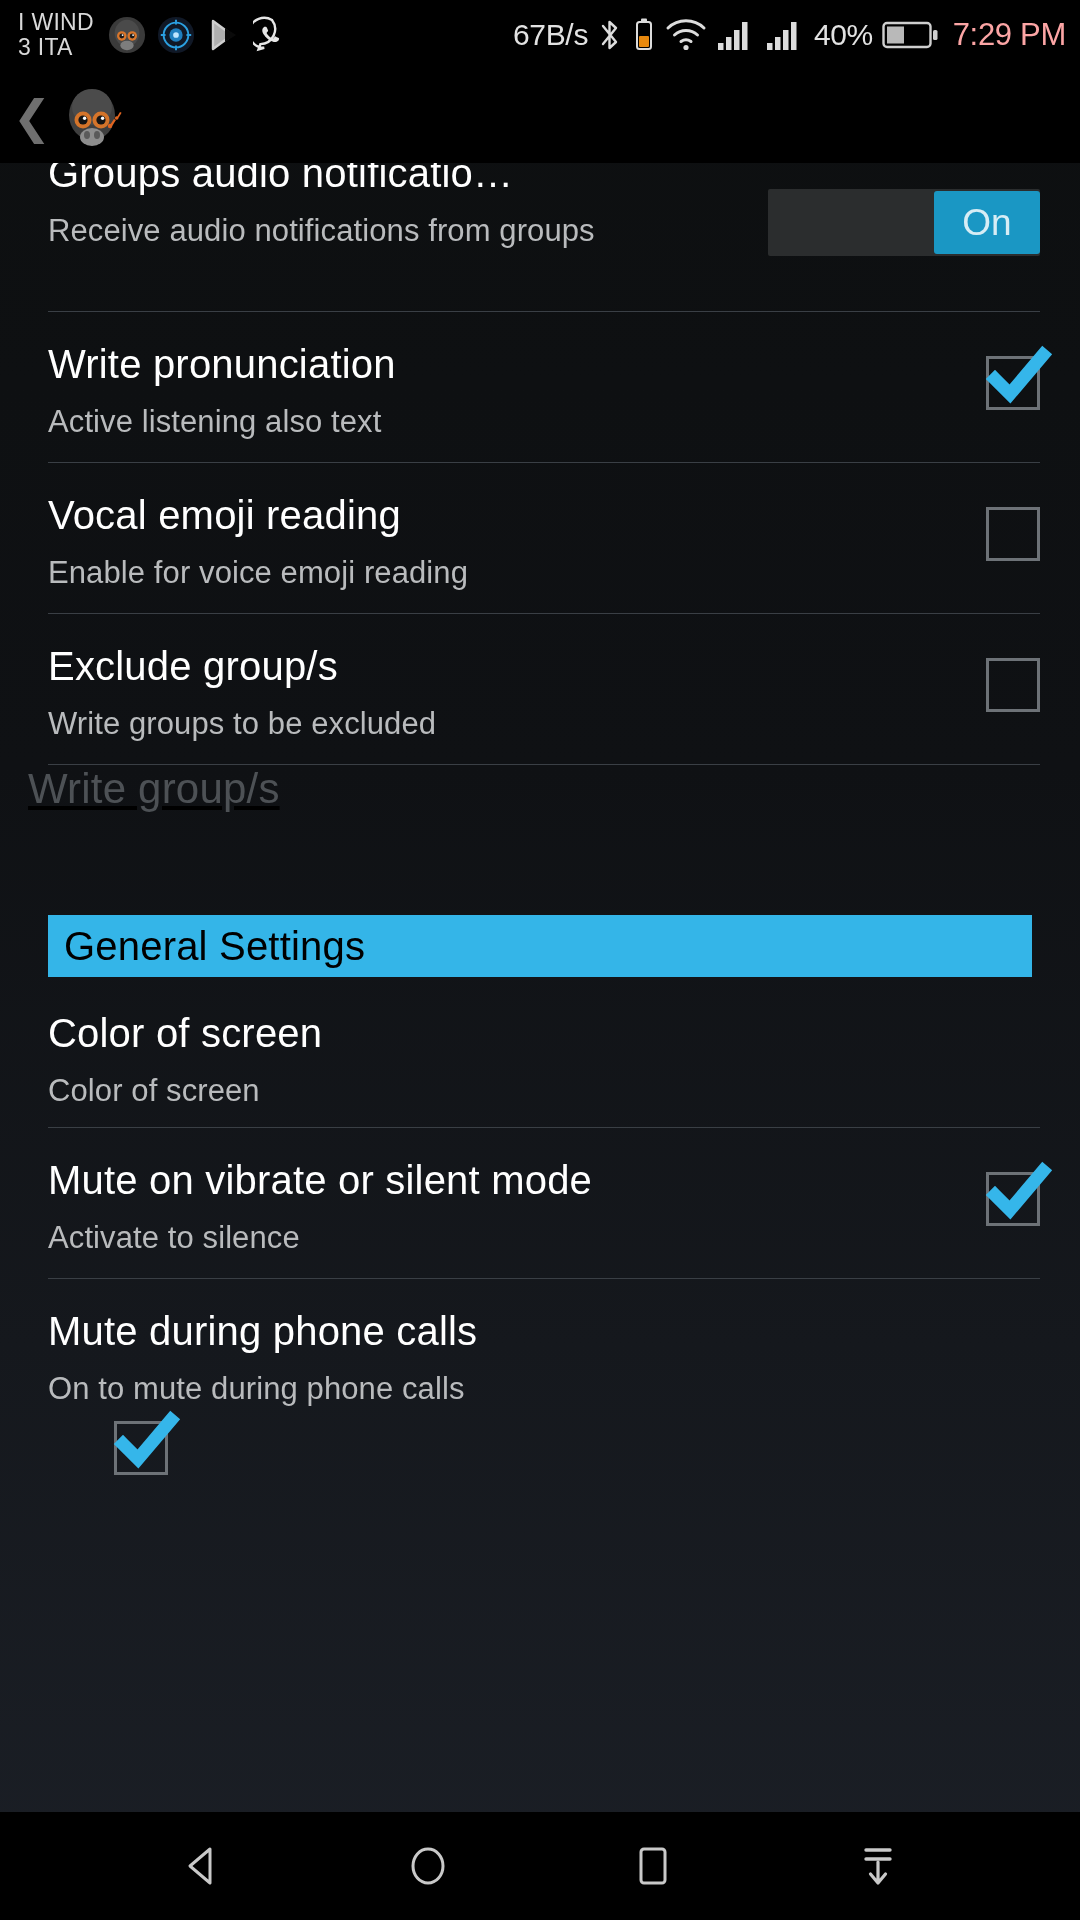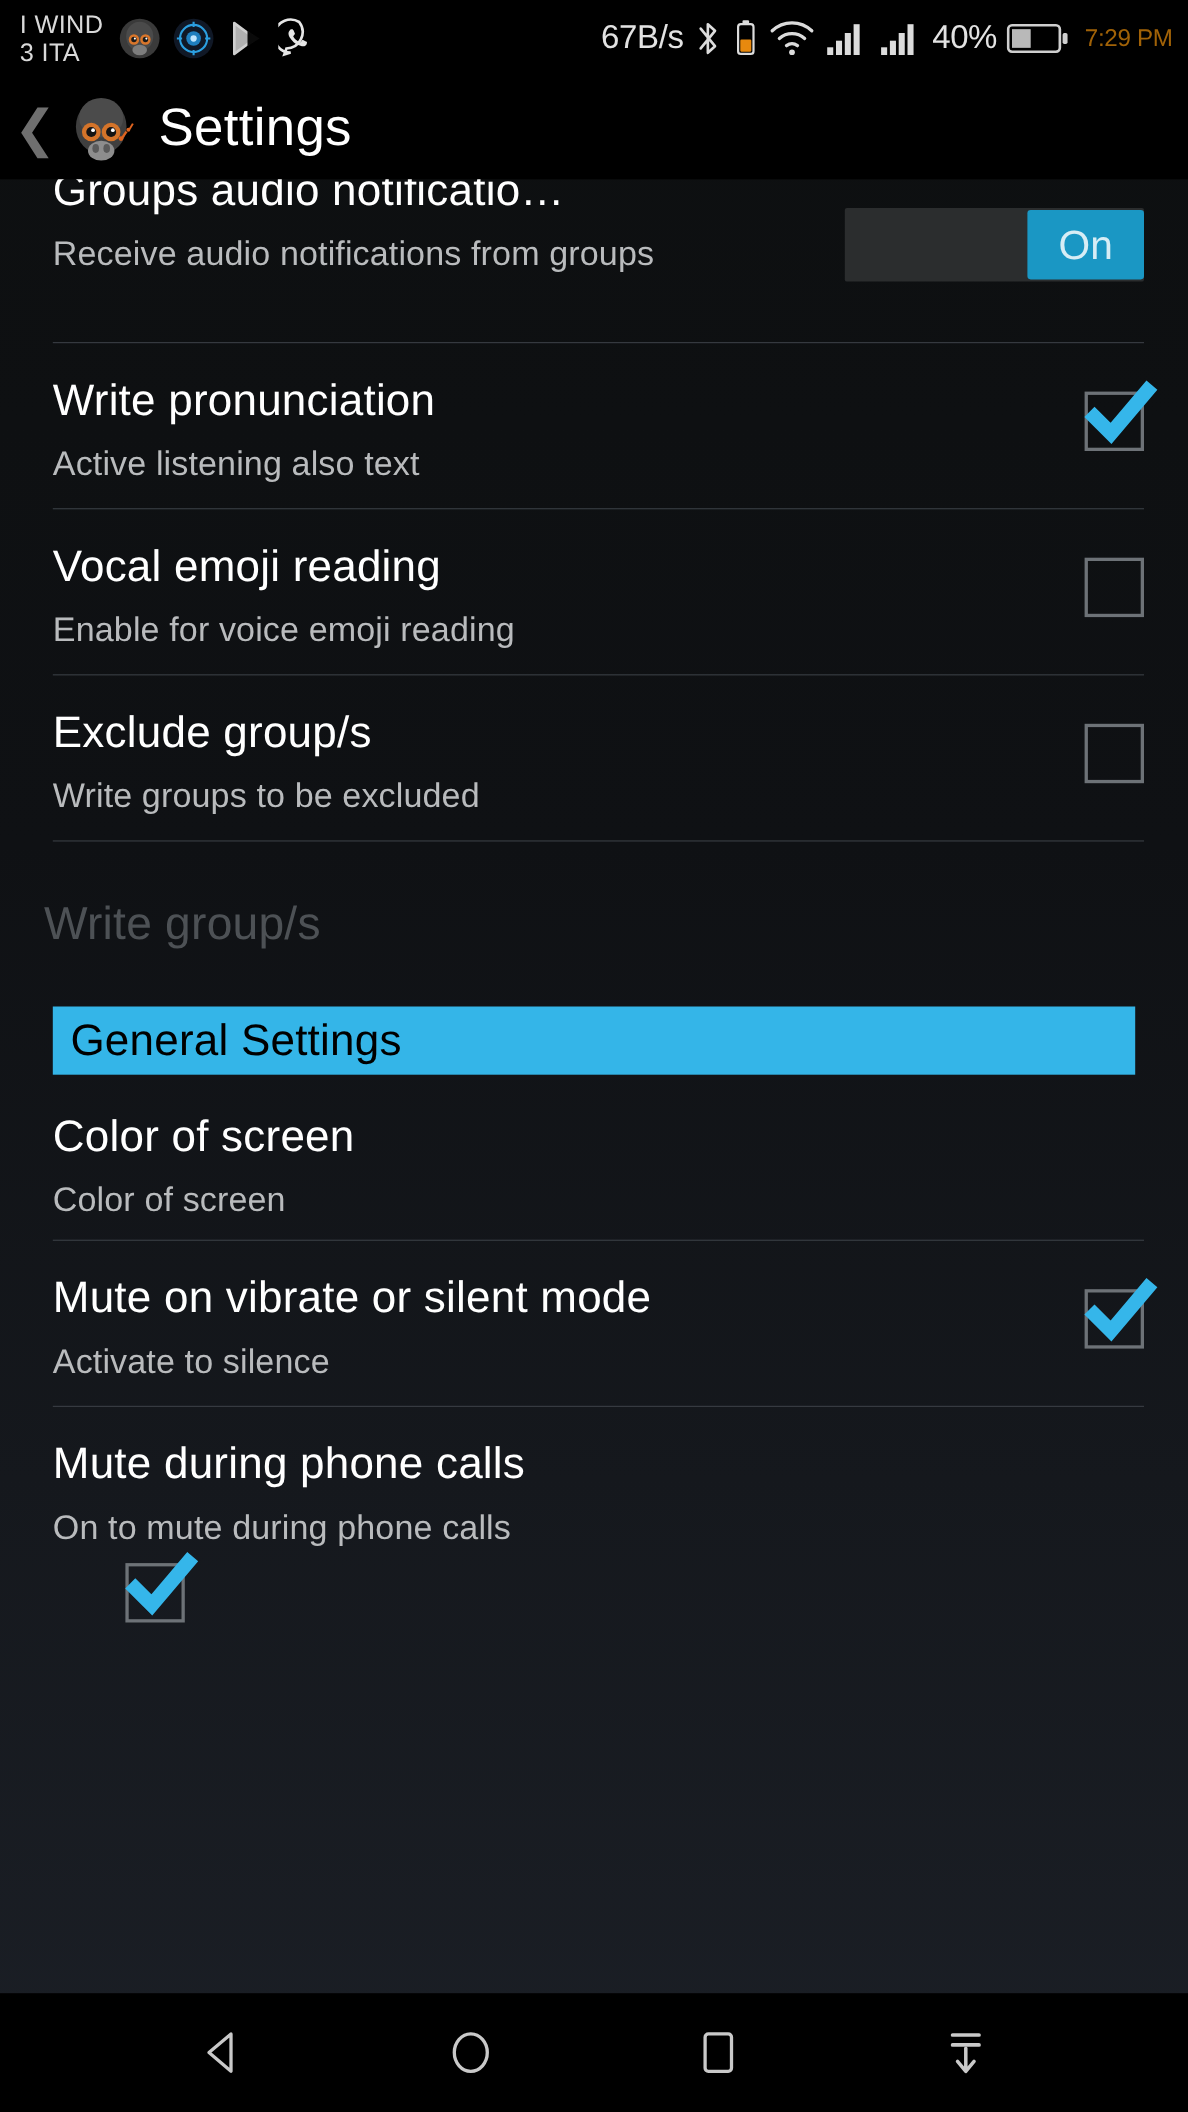--- a/index.html
+++ b/index.html
@@ -45,21 +45,21 @@
   }
 
   .sb-icons-left { display: flex; align-items: center; gap: 11px; }
 
   .sb-spacer { flex: 1 1 auto; }
 
   .sb-right { display: flex; align-items: center; gap: 9px; }
 
   .netspeed { font-size: 30px; color: #e2e2e2; letter-spacing: -.3px; }
   .batt-pct { font-size: 30px; color: #e2e2e2; letter-spacing: -.5px; }
-  .clock { font-size: 22px; color: #a16207; margin-left: 4px; letter-spacing: -.3px; white-space: nowrap; }
+  .clock { font-size: 31px; color: #fca5a5; margin-left: 4px; letter-spacing: -.3px; white-space: nowrap; }
 
   .app-dot { width: 38px; height: 38px; border-radius: 50%; display:block; }
 
   
   .header {
     flex: 0 0 93px;
     background: #000;
     display: flex;
     align-items: center;
     padding-left: 10px;
@@ -174,24 +174,24 @@
     position: absolute;
     left: -10px;
     top: -22px;
     width: 78px;
     height: 78px;
     display: block;
   }
 
   
   .input-row {
-    padding: 0 40px;
+    padding: 0 28px;
     height: 150px;
     display: flex;
-    align-items: center;
+    text-decoration: underline;
   }
   .input-ghost {
     font-size: 42px;
     color: #4d5155;
     letter-spacing: .2px;
   }
 
   
   .section-banner {
     margin: 0 48px;
@@ -325,21 +325,20 @@
       <circle cx="24.6" cy="33.3" r="1.7" fill="#ffffff"></circle>
       <circle cx="42.6" cy="33.3" r="1.7" fill="#ffffff"></circle>
       <ellipse cx="32" cy="52" rx="12" ry="9" fill="#8d8d8d"></ellipse>
       <ellipse cx="27" cy="50" rx="3" ry="4" fill="#5a5a5a"></ellipse>
       <ellipse cx="37" cy="50" rx="3" ry="4" fill="#5a5a5a"></ellipse>
       <path d="M50 40 l4 -6 l2 1 l-4 6 z" fill="#e0641f"></path>
       <circle cx="50" cy="41" r="2.2" fill="#e0641f"></circle>
       <path d="M57 32 l3 -5 l1.6 .8 l-3 5 z" fill="#e0641f"></path>
       <circle cx="56.7" cy="33" r="1.8" fill="#e0641f"></circle>
     </svg>
-    <div class="header-title">Settings</div>
   </div>
 
   <div class="list">
 
     <div class="row row-clipped">
       <div class="row-texts">
         <div class="row-title">Groups audio notificatio…</div>
         <div class="row-sub">Receive audio notifications from groups</div>
       </div>
       <div class="row-control">

